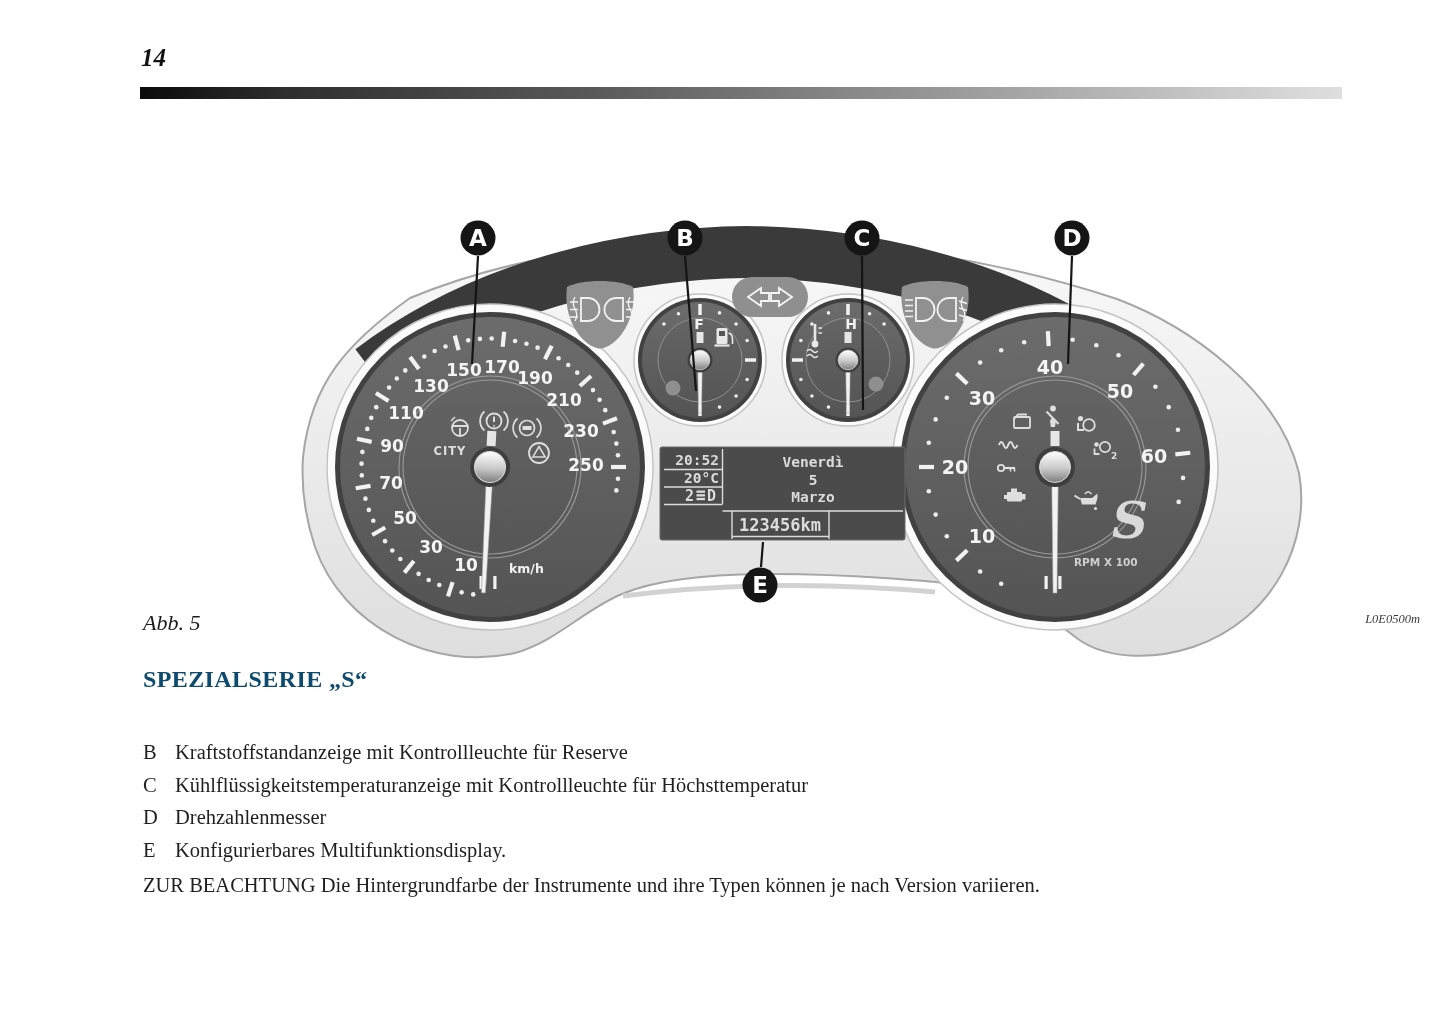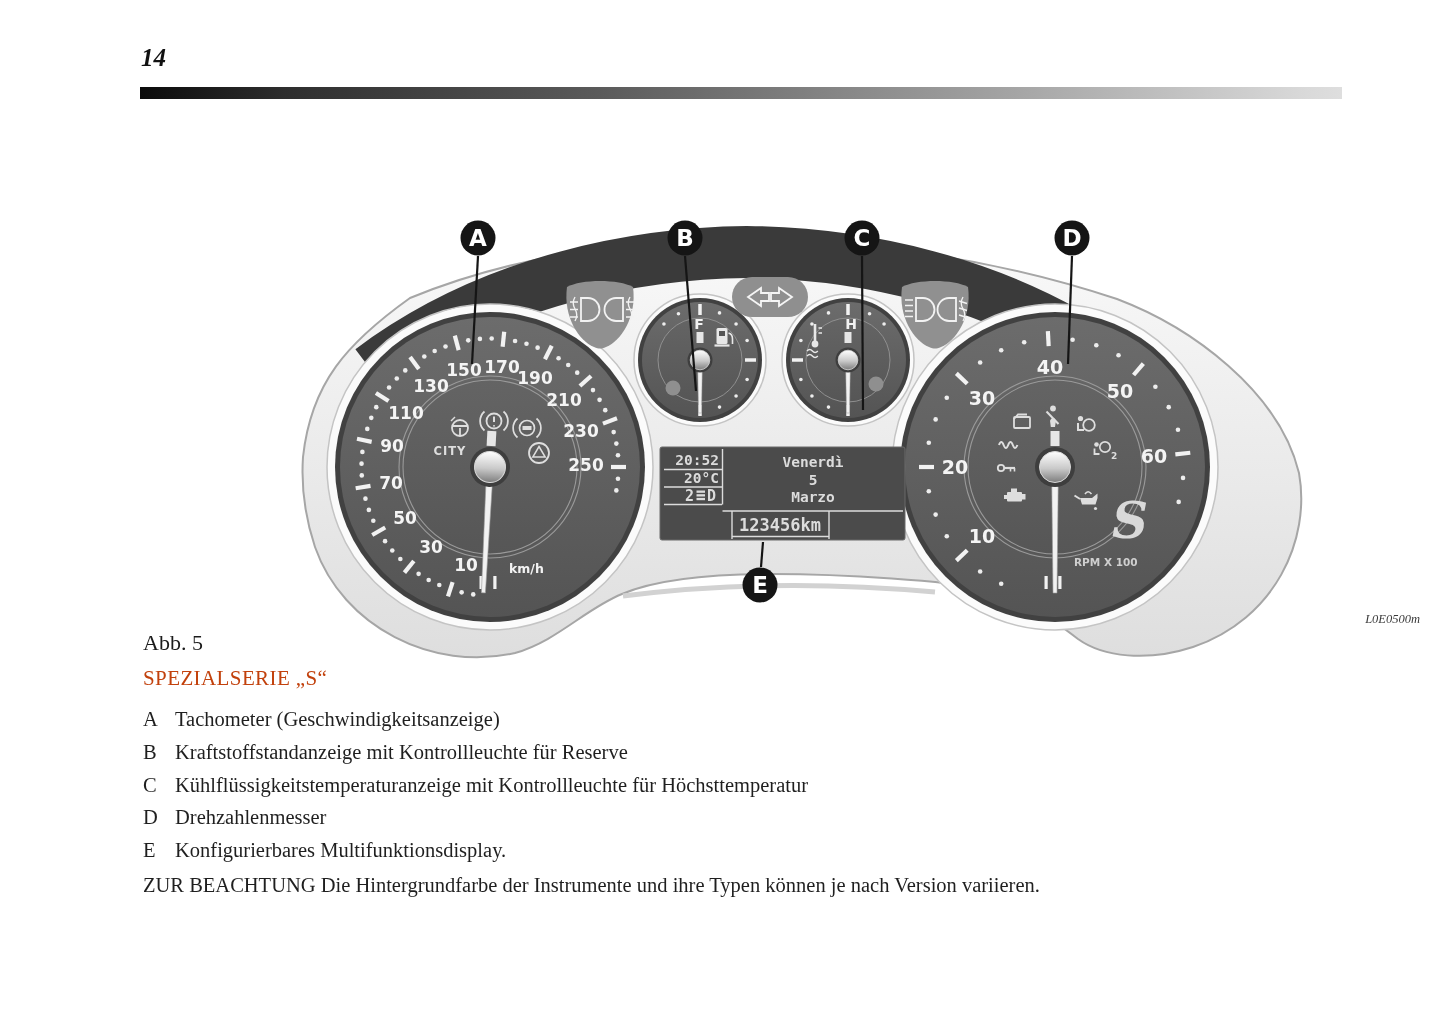--- a/index.html
+++ b/index.html
@@ -4,24 +4,24 @@
 <style>
   html,body{margin:0;padding:0;background:#fff;}
   .page{position:relative;width:1445px;height:1026px;background:#ffffff;overflow:hidden;
         font-family:"Liberation Serif",serif;color:#1d1d1d;}
   .abs{position:absolute;}
   .page-number{left:141px;top:44px;font-size:25px;font-weight:bold;font-style:italic;color:#111;}
   .header-title{left:420px;top:44px;width:640px;text-align:center;font-size:27px;font-weight:bold;
                 font-style:italic;letter-spacing:2px;color:#a3a3a3;}
   .header-bar{left:140px;top:87px;width:1202px;height:12px;
               background:linear-gradient(to right,#0b0b0b,#2e2e2e 12%,#5a5a5a 38%,#8a8a8a 60%,#b4b4b4 80%,#d9d9d9 97%,#dedede);}
-  .fig-caption{left:143px;top:610px;font-size:22px;color:#1b1b1b;margin-top:20px;}
+  .fig-caption{left:143px;top:610px;font-size:22px;font-style:italic;color:#1b1b1b;}
   .fig-code{left:1260px;top:612px;width:160px;text-align:right;font-size:12.5px;font-style:italic;
             font-weight:normal;color:#3a3a3a;}
-  .section-title{left:143px;top:666px;font-size:21px;font-weight:normal;letter-spacing:.4px;color:#c2410c;}
+  .section-title{left:143px;top:666px;font-size:24px;font-weight:bold;letter-spacing:.4px;color:#0c4a6e;}
   .legend-item{left:143px;font-size:20.5px;color:#1f1f1f;}
   .legend-item .letter{display:inline-block;width:32px;}
   .note{left:143px;top:874px;width:1180px;font-size:20.5px;color:#1f1f1f;}
   svg text{user-select:none;}
 </style>
 </head>
 <body>
 
 <div class="page">
 
@@ -402,23 +402,20 @@
         <text x="475" y="398" fill="#fff">E</text>
       </g>
     </g>
   </svg>
 
   <div class="abs fig-caption">Abb. 5</div>
   <div class="abs fig-code">L0E0500m</div>
 
   <div class="abs section-title">SPEZIALSERIE „S“</div>
 
-  <div class="abs legend-item" style="top:708px">
-    <span class="letter">A</span><span>Tachometer (Geschwindigkeitsanzeige)</span>
-  </div>
   <div class="abs legend-item" style="top:774px">
     <span class="letter">C</span><span>Kühlflüssigkeitstemperaturanzeige mit Kontrollleuchte für Höchsttemperatur</span>
   </div>
   <div class="abs legend-item" style="top:741px">
     <span class="letter">B</span><span>Kraftstoffstandanzeige mit Kontrollleuchte für Reserve</span>
   </div>
   <div class="abs legend-item" style="top:806px">
     <span class="letter">D</span><span>Drehzahlenmesser</span>
   </div>
   <div class="abs legend-item" style="top:839px">

